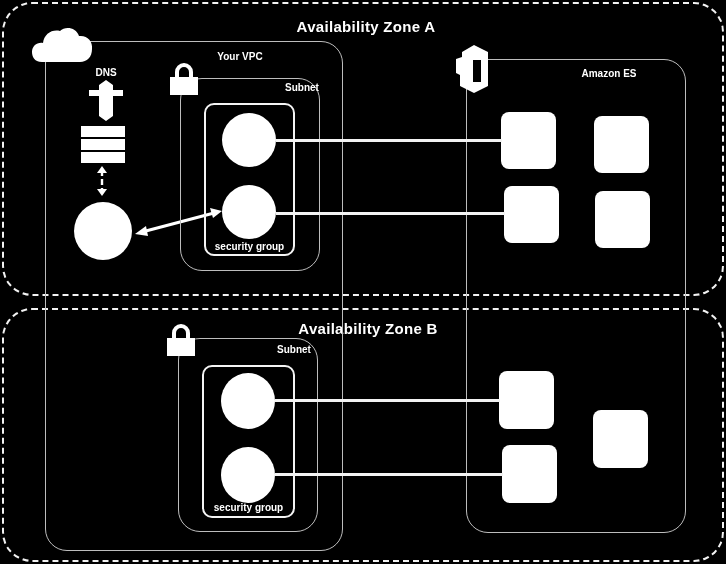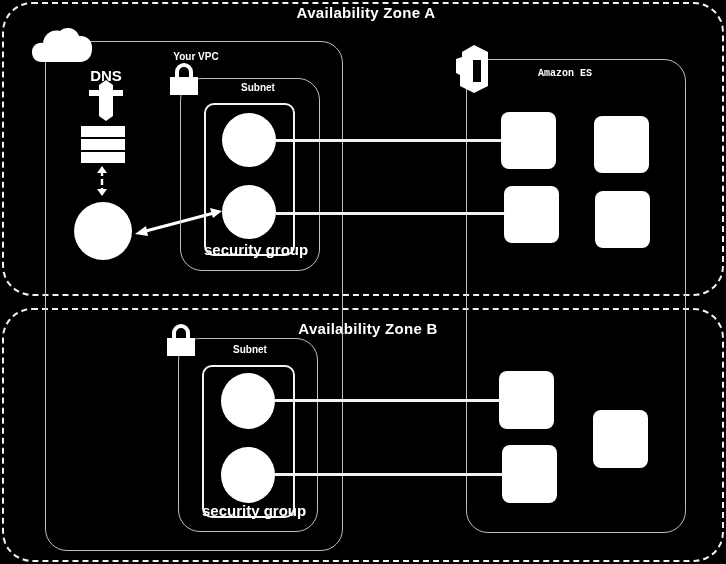--- a/index.html
+++ b/index.html
@@ -5,29 +5,29 @@
   html, body { margin: 0; padding: 0; background: #000; }
   body { width: 726px; height: 564px; position: relative; overflow: hidden; font-family: "Liberation Sans", sans-serif; color: #fff; }
   .zone { position: absolute; border: 2px dashed #f2f2f2; border-radius: 30px; box-sizing: border-box; }
   .box { position: absolute; border: 1px solid #bdbdbd; border-radius: 22px; box-sizing: border-box; }
   .sg { position: absolute; border: 2px solid #f4f4f4; border-radius: 10px; box-sizing: border-box; }
   .circle { position: absolute; background: #fff; border-radius: 50%; }
   .node { position: absolute; background: #fff; border-radius: 8px; }
   .hline { position: absolute; height: 3px; background: #f2f2f2; }
   .label { position: absolute; font-weight: bold; white-space: nowrap; text-align: center; }
   .zone-title { font-size: 15px; letter-spacing: 0.3px; }
-  .small { font-size: 10px; }
-  .tiny { font-size: 15px; }
+  .small { font-size: 10px; margin-left: 44px; }
+  .tiny { font-size: 10px; }
   svg { position: absolute; overflow: visible; }
 </style>
 </head>
 <body>
 
 <div class="zone" style="left:2px; top:2px; width:722px; height:294px;"></div>
-<div class="label zone-title" style="left:286px; top:4px; width:160px;">Availability Zone A</div>
+<div class="label zone-title" style="left:286px; top:18px; width:160px;">Availability Zone A</div>
 
 <div class="zone" style="left:2px; top:308px; width:722px; height:254px;"></div>
 <div class="label zone-title" style="left:288px; top:320px; width:160px;">Availability Zone B</div>
 
 <div class="box" style="left:45px; top:41px; width:298px; height:510px;"></div>
 <svg style="left:32px; top:26px;" width="62" height="38" viewBox="0 0 62 38">
   <path d="M10 36 C2 36 0 30 0 26 C0 20 5 16 11 17 C12 8 20 3 28 5 C33 0 44 1 47 10 C55 9 61 15 60 23 C60 31 55 36 48 36 Z" fill="#fff"></path>
 </svg>
 
 <div class="label tiny" style="left:88px; top:67px; width:36px;">DNS</div>
@@ -74,21 +74,21 @@
 <div class="sg" style="left:202px; top:365px; width:93px; height:153px;"></div>
 <div class="circle" style="left:221px; top:373px; width:54px; height:56px;"></div>
 <div class="circle" style="left:221px; top:447px; width:54px; height:56px;"></div>
 <div class="label tiny" style="left:202px; top:502px; width:93px;">security group</div>
 
 <div class="box" style="left:466px; top:59px; width:220px; height:474px;"></div>
 <svg style="left:454px; top:45px;" width="40" height="48" viewBox="0 0 40 48">
   <polygon points="20,0 34,7 34,41 20,48 6,41 6,30 2,28 2,14 8,12 8,7" fill="#fff"></polygon>
   <rect x="19" y="15" width="8" height="22" fill="#000"></rect>
 </svg>
-<div class="label small" style="left:530px; top:68px; width:70px;font-family:Liberation Mono, monospace;">Amazon ES</div>
+<div class="label small" style="left:530px; top:68px; width:70px;">Amazon ES</div>
 
 <div class="node" style="left:501px; top:112px; width:55px; height:57px;"></div>
 <div class="node" style="left:594px; top:116px; width:55px; height:57px;"></div>
 <div class="node" style="left:504px; top:186px; width:55px; height:57px;"></div>
 <div class="node" style="left:595px; top:191px; width:55px; height:57px;"></div>
 <div class="node" style="left:499px; top:371px; width:55px; height:58px;"></div>
 <div class="node" style="left:593px; top:410px; width:55px; height:58px;"></div>
 <div class="node" style="left:502px; top:445px; width:55px; height:58px;"></div>
 
 <div class="hline" style="left:276px; top:139px; width:226px;"></div>

